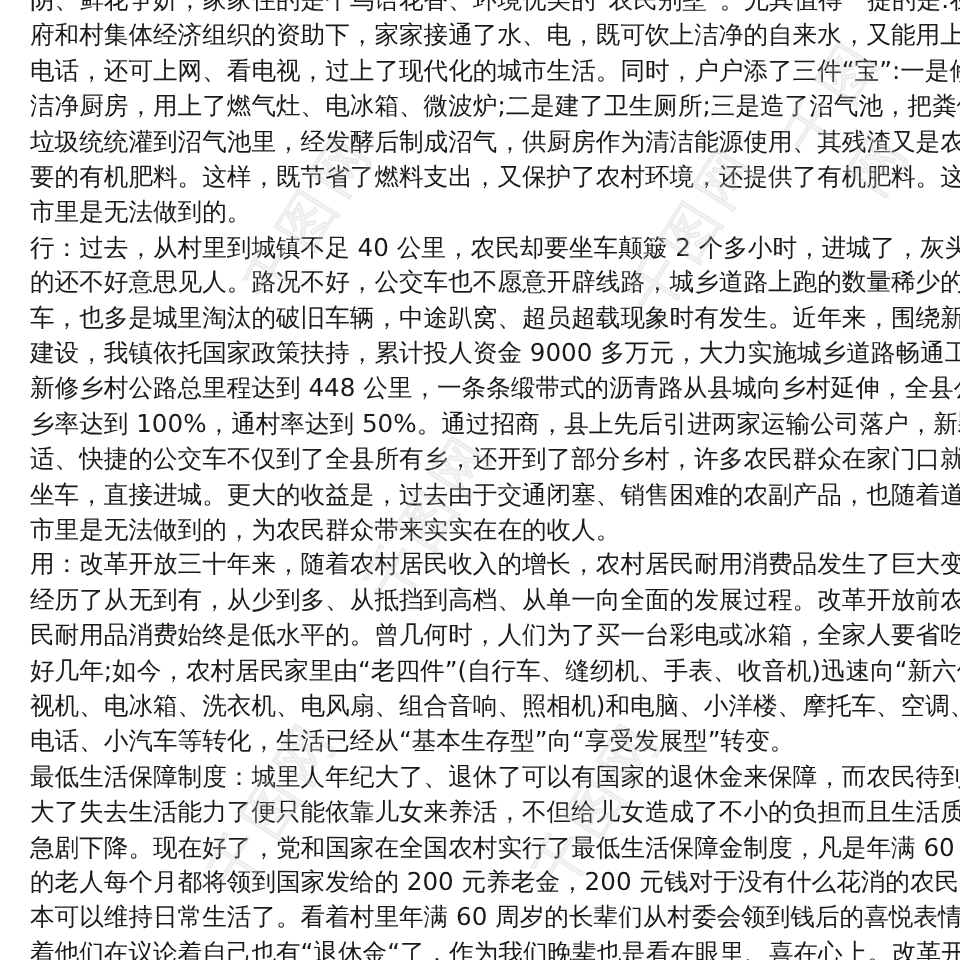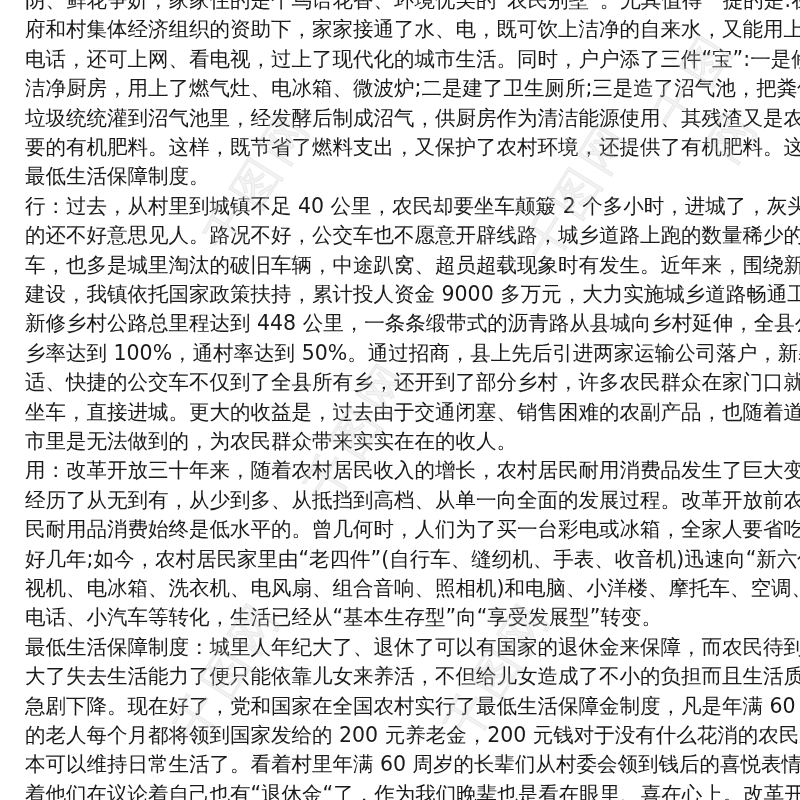--- a/index.html
+++ b/index.html
@@ -49,21 +49,21 @@
 </head>
 <body>
 
 <div class="page">
   <div class="line" style="top:0px">阴、鲜花争妍，家家住的是个鸟语花香、环境优美的“农民别墅”。尤其值得一提的是:在乡政</div>
   <div class="line" style="top:29.4px">府和村集体经济组织的资助下，家家接通了水、电，既可饮上洁净的自来水，又能用上电灯、</div>
   <div class="line" style="top:58.8px">电话，还可上网、看电视，过上了现代化的城市生活。同时，户户添了三件“宝”:一是修了个</div>
   <div class="line" style="top:88.2px">洁净厨房，用上了燃气灶、电冰箱、微波炉;二是建了卫生厕所;三是造了沼气池，把粪便、</div>
   <div class="line" style="top:117.6px">垃圾统统灌到沼气池里，经发酵后制成沼气，供厨房作为清洁能源使用、其残渣又是农田需</div>
   <div class="line" style="top:147px">要的有机肥料。这样，既节省了燃料支出，又保护了农村环境，还提供了有机肥料。这在城</div>
-  <div class="line last" style="top:176.4px">最低生活保障制度。</div>
+  <div class="line last" style="top:176.4px">市里是无法做到的。</div>
   <div class="line" style="top:205.8px">行：过去，从村里到城镇不足 40 公里，农民却要坐车颠簸 2 个多小时，进城了，灰头土脸</div>
   <div class="line" style="top:235.2px">的还不好意思见人。路况不好，公交车也不愿意开辟线路，城乡道路上跑的数量稀少的出租</div>
   <div class="line" style="top:264.6px">车，也多是城里淘汰的破旧车辆，中途趴窝、超员超载现象时有发生。近年来，围绕新农村</div>
   <div class="line" style="top:294px">建设，我镇依托国家政策扶持，累计投人资金 9000 多万元，大力实施城乡道路畅通工程，</div>
   <div class="line" style="top:323.4px">新修乡村公路总里程达到 448 公里，一条条缎带式的沥青路从县城向乡村延伸，全县公路通</div>
   <div class="line" style="top:352.8px">乡率达到 100%，通村率达到 50%。通过招商，县上先后引进两家运输公司落户，新颖、舒</div>
   <div class="line" style="top:382.2px">适、快捷的公交车不仅到了全县所有乡，还开到了部分乡村，许多农民群众在家门口就可以</div>
   <div class="line" style="top:411.6px">坐车，直接进城。更大的收益是，过去由于交通闭塞、销售困难的农副产品，也随着道路的</div>
   <div class="line last" style="top:441px">市里是无法做到的，为农民群众带来实实在在的收人。</div>
   <div class="line" style="top:470.4px">用：改革开放三十年来，随着农村居民收入的增长，农村居民耐用消费品发生了巨大变化，</div>

